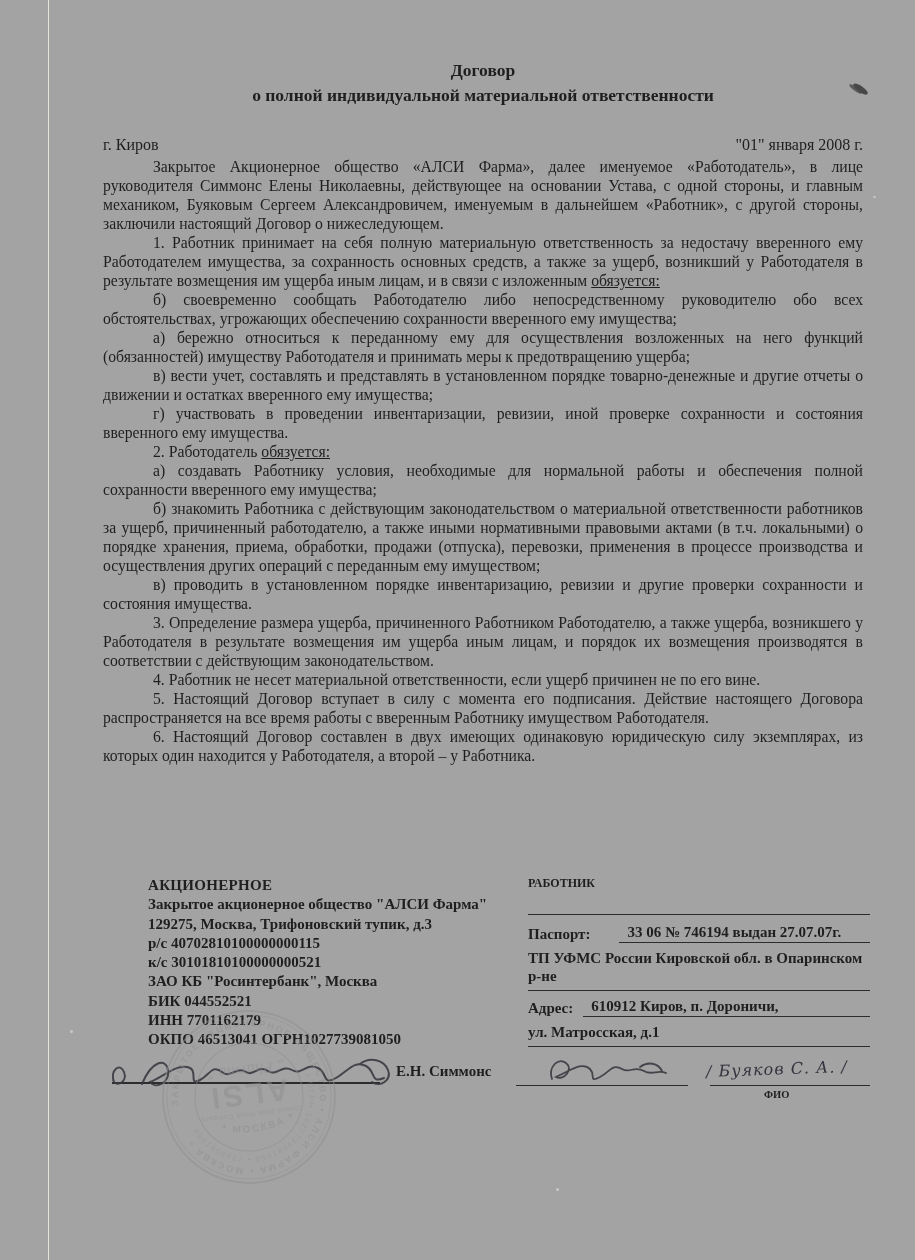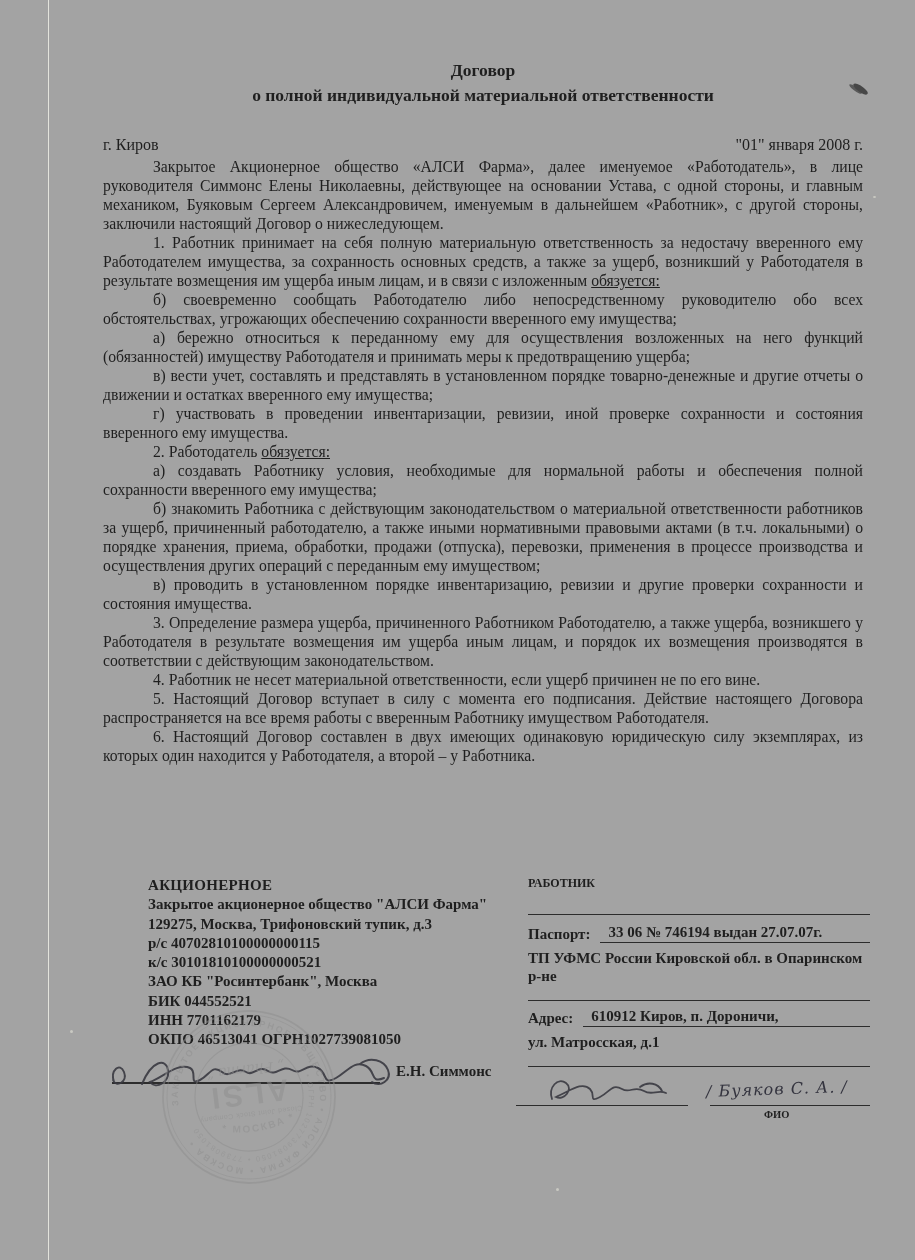--- a/index.html
+++ b/index.html
@@ -32,23 +32,23 @@
   .emp-sig-row{position:relative;margin-top:10px;height:30px;}
   .emp-sigline{position:absolute;left:-36px;top:22px;width:268px;border-bottom:2px solid #2c2c2c;}
   .emp-sig-svg{position:absolute;left:-40px;top:-8px;}
   .emp-signer{position:absolute;left:248px;top:2px;white-space:nowrap;}
   .wrk-col{position:absolute;left:380px;top:0;width:342px;}
   .wrk-header{font-size:12px;margin-bottom:2px;}
   .wrk-row{display:flex;align-items:flex-end;line-height:18px;}
   .wrk-label{flex:0 0 auto;padding-right:10px;}
   .wrk-value{flex:1 1 auto;border-bottom:1.6px solid #2c2c2c;padding:0 4px 1px 8px;white-space:nowrap;}
   .wrk-rule{border-bottom:1.6px solid #2c2c2c;height:21px;}
-  .wrk-full{border-bottom:1.6px solid #2c2c2c;padding-bottom:15px;margin-top:6px;line-height:18px;}
+  .wrk-full{border-bottom:1.6px solid #2c2c2c;padding-bottom:5px;margin-top:6px;line-height:18px;}
   .mt6{margin-top:6px;}
-  .mt8{margin-top:8px;}
+  .mt8{margin-top:8px;gap:19px;}
   .wrk-sig-row{position:relative;height:52px;margin-top:4px;}
   .wrk-sigline-left{position:absolute;left:-12px;top:34px;width:172px;border-bottom:1.8px solid #2c2c2c;}
   .wrk-sigline-right{position:absolute;left:182px;top:34px;width:160px;border-bottom:1.8px solid #2c2c2c;}
   .wrk-sig-svg{position:absolute;left:16px;top:2px;}
   .hand-name{
     position:absolute;left:178px;top:8px;width:168px;
     font-family:"DejaVu Serif",serif;font-style:italic;font-weight:normal;
     font-size:16px;color:#34343f;transform:rotate(-2deg);white-space:nowrap;letter-spacing:1px;
   }
   .fio-caption{position:absolute;left:236px;top:38px;font-size:10.5px;font-weight:bold;}

